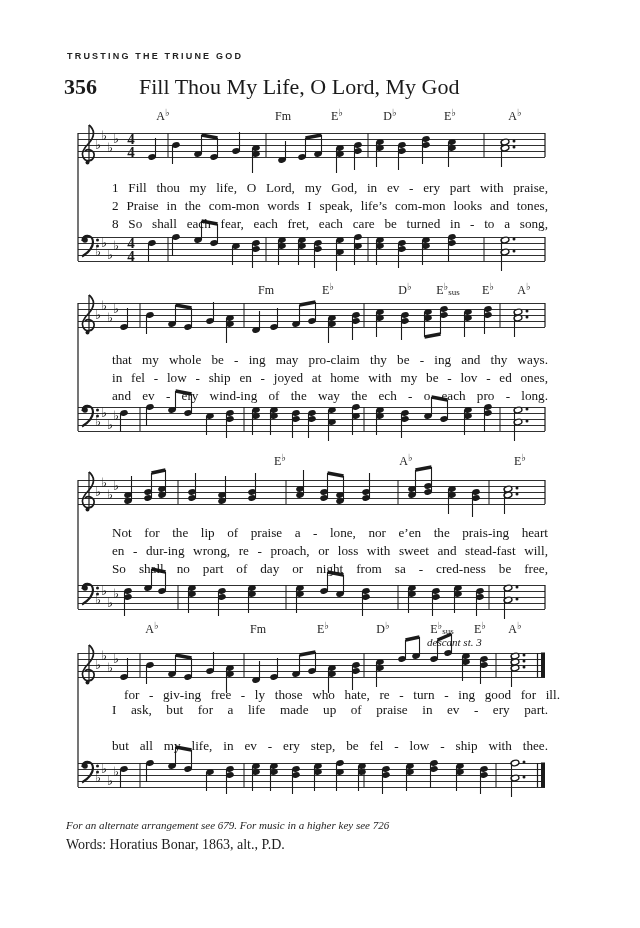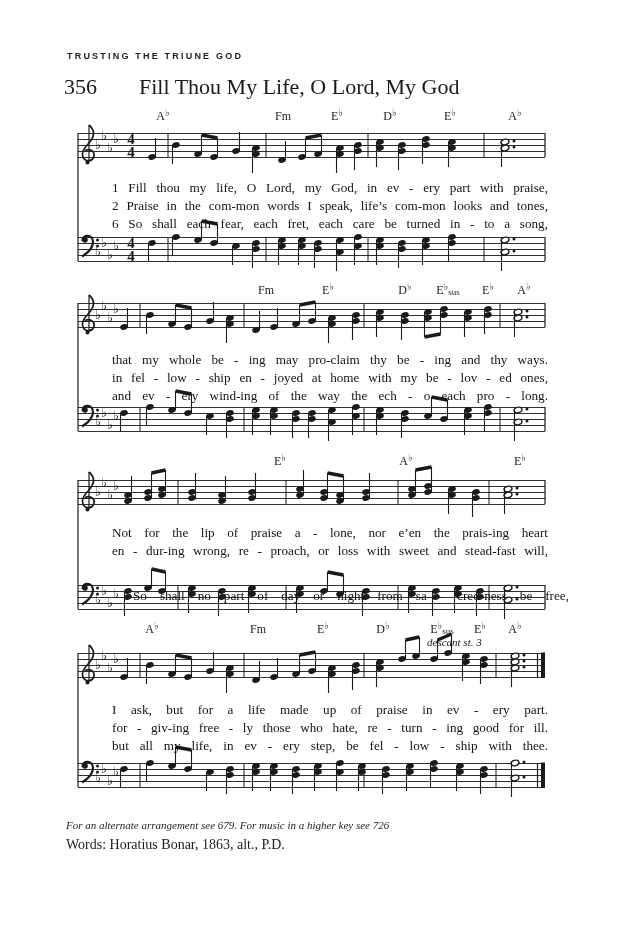--- a/index.html
+++ b/index.html
@@ -1,20 +1,20 @@
 <!DOCTYPE html>
 <html><head>
 <meta charset="utf-8">
 <style>
   html,body{margin:0;padding:0;background:#ffffff;}
   .page{position:relative;width:640px;height:928px;background:#ffffff;overflow:hidden;
         font-family:"Liberation Serif", serif;color:#1a1a1a;}
   .category{position:absolute;left:67px;top:51px;font-family:"Liberation Sans",sans-serif;
         font-size:9px;font-weight:bold;letter-spacing:2.2px;color:#222;}
-  .hymn-number{position:absolute;left:64px;top:74px;font-size:22px;font-weight:normal;}
+  .hymn-number{position:absolute;left:64px;top:74px;font-size:22px;font-weight:bold;}
   .hymn-title{position:absolute;left:139px;top:74px;font-size:22px;font-weight:normal;}
   .chord{position:absolute;transform:translateX(-50%);font-size:12px;white-space:nowrap;color:#191919;}
   .chord .flat{font-size:10px;position:relative;top:-4px;}
   .chord .sus{font-size:9px;position:relative;top:1px;}
   .annotation{position:absolute;font-size:11px;font-style:italic;white-space:nowrap;color:#191919;}
   .lyrics-line{position:absolute;left:112px;width:436px;font-size:13.2px;line-height:18px;
         text-align:justify;text-align-last:justify;-moz-text-align-last:justify;white-space:nowrap;color:#141414;}
   .footnote{position:absolute;left:66px;top:819px;font-size:11px;font-style:italic;color:#1c1c1c;}
   .credit{position:absolute;left:66px;font-size:14px;color:#1c1c1c;}
   .credit.words{top:837px;}
@@ -611,44 +611,44 @@
 
   <div id="overlays">
       <span class="chord" style="left: 163px; top: 109px;">A<span class="flat">♭</span></span>
       <span class="chord" style="left: 283px; top: 109px;">F<span class="">m</span></span>
       <span class="chord" style="left: 337px; top: 109px;">E<span class="flat">♭</span></span>
       <span class="chord" style="left: 390px; top: 109px;">D<span class="flat">♭</span></span>
       <span class="chord" style="left: 450px; top: 109px;">E<span class="flat">♭</span></span>
       <span class="chord" style="left: 515px; top: 109px;">A<span class="flat">♭</span></span>
       <div class="lyrics-line" style="top: 179px;">1 Fill thou my life, O Lord, my God, in ev - ery part with praise,</div>
       <div class="lyrics-line" style="top: 197px;">2 Praise in the com-mon words I speak, life’s com-mon looks and tones,</div>
-      <div class="lyrics-line" style="top: 215px;">6 So shall each fear, each fret, each care be turned in - to a song,</div>
+      <div class="lyrics-line" style="top: 215px;">8 So shall each fear, each fret, each care be turned in - to a song,</div>
       <span class="chord" style="left: 266px; top: 283px;">F<span class="">m</span></span>
       <span class="chord" style="left: 328px; top: 283px;">E<span class="flat">♭</span></span>
       <span class="chord" style="left: 405px; top: 283px;">D<span class="flat">♭</span></span>
       <span class="chord" style="left: 448px; top: 283px;">E<span class="flat">♭</span><span class="sus">sus</span></span>
       <span class="chord" style="left: 488px; top: 283px;">E<span class="flat">♭</span></span>
       <span class="chord" style="left: 524px; top: 283px;">A<span class="flat">♭</span></span>
       <div class="lyrics-line" style="top: 351px;">that my whole be - ing may pro-claim thy be - ing and thy ways.</div>
       <div class="lyrics-line" style="top: 369px;">in fel - low - ship en - joyed at home with my be - lov - ed ones,</div>
       <div class="lyrics-line" style="top: 387px;">and ev - ery wind-ing of the way the ech - o each pro - long.</div>
       <span class="chord" style="left: 280px; top: 454px;">E<span class="flat">♭</span></span>
       <span class="chord" style="left: 406px; top: 454px;">A<span class="flat">♭</span></span>
       <span class="chord" style="left: 520px; top: 454px;">E<span class="flat">♭</span></span>
       <div class="lyrics-line" style="top: 524px;">Not for the lip of praise a - lone, nor e’en the prais-ing heart</div>
       <div class="lyrics-line" style="top: 542px;">en - dur-ing wrong, re - proach, or loss with sweet and stead-fast will,</div>
-      <div class="lyrics-line" style="top: 587px; margin-left: 21px;">So shall no part of day or night from sa - cred-ness be free,</div>
+      <div class="lyrics-line" style="top: 560px;">So shall no part of day or night from sa - cred-ness be free,</div>
       <span class="chord" style="left: 152px; top: 622px;">A<span class="flat">♭</span></span>
       <span class="chord" style="left: 258px; top: 622px;">F<span class="">m</span></span>
       <span class="chord" style="left: 323px; top: 622px;">E<span class="flat">♭</span></span>
       <span class="chord" style="left: 383px; top: 622px;">D<span class="flat">♭</span></span>
       <span class="chord" style="left: 442px; top: 622px;">E<span class="flat">♭</span><span class="sus">sus</span></span>
       <span class="chord" style="left: 480px; top: 622px;">E<span class="flat">♭</span></span>
       <span class="chord" style="left: 515px; top: 622px;">A<span class="flat">♭</span></span>
       <div class="annotation" style="left: 427px; top: 636px;">descant st. 3</div>
       <div class="lyrics-line" style="top: 701px;">I ask, but for a life made up of praise in ev - ery part.</div>
-      <div class="lyrics-line" style="top: 719px;">for - giv-ing free - ly those who hate, re - turn - ing good for ill.</div>
+      <div class="lyrics-line" style="top: 686px; margin-left: 12px;">for - giv-ing free - ly those who hate, re - turn - ing good for ill.</div>
       <div class="lyrics-line" style="top: 737px;">but all my life, in ev - ery step, be fel - low - ship with thee.</div>
     </div>
 
   <div class="footnote">For an alternate arrangement see 679. For music in a higher key see 726</div>
   <div class="credit words">Words: Horatius Bonar, 1863, alt., P.D.</div>
 </div>
 
 </body></html>

